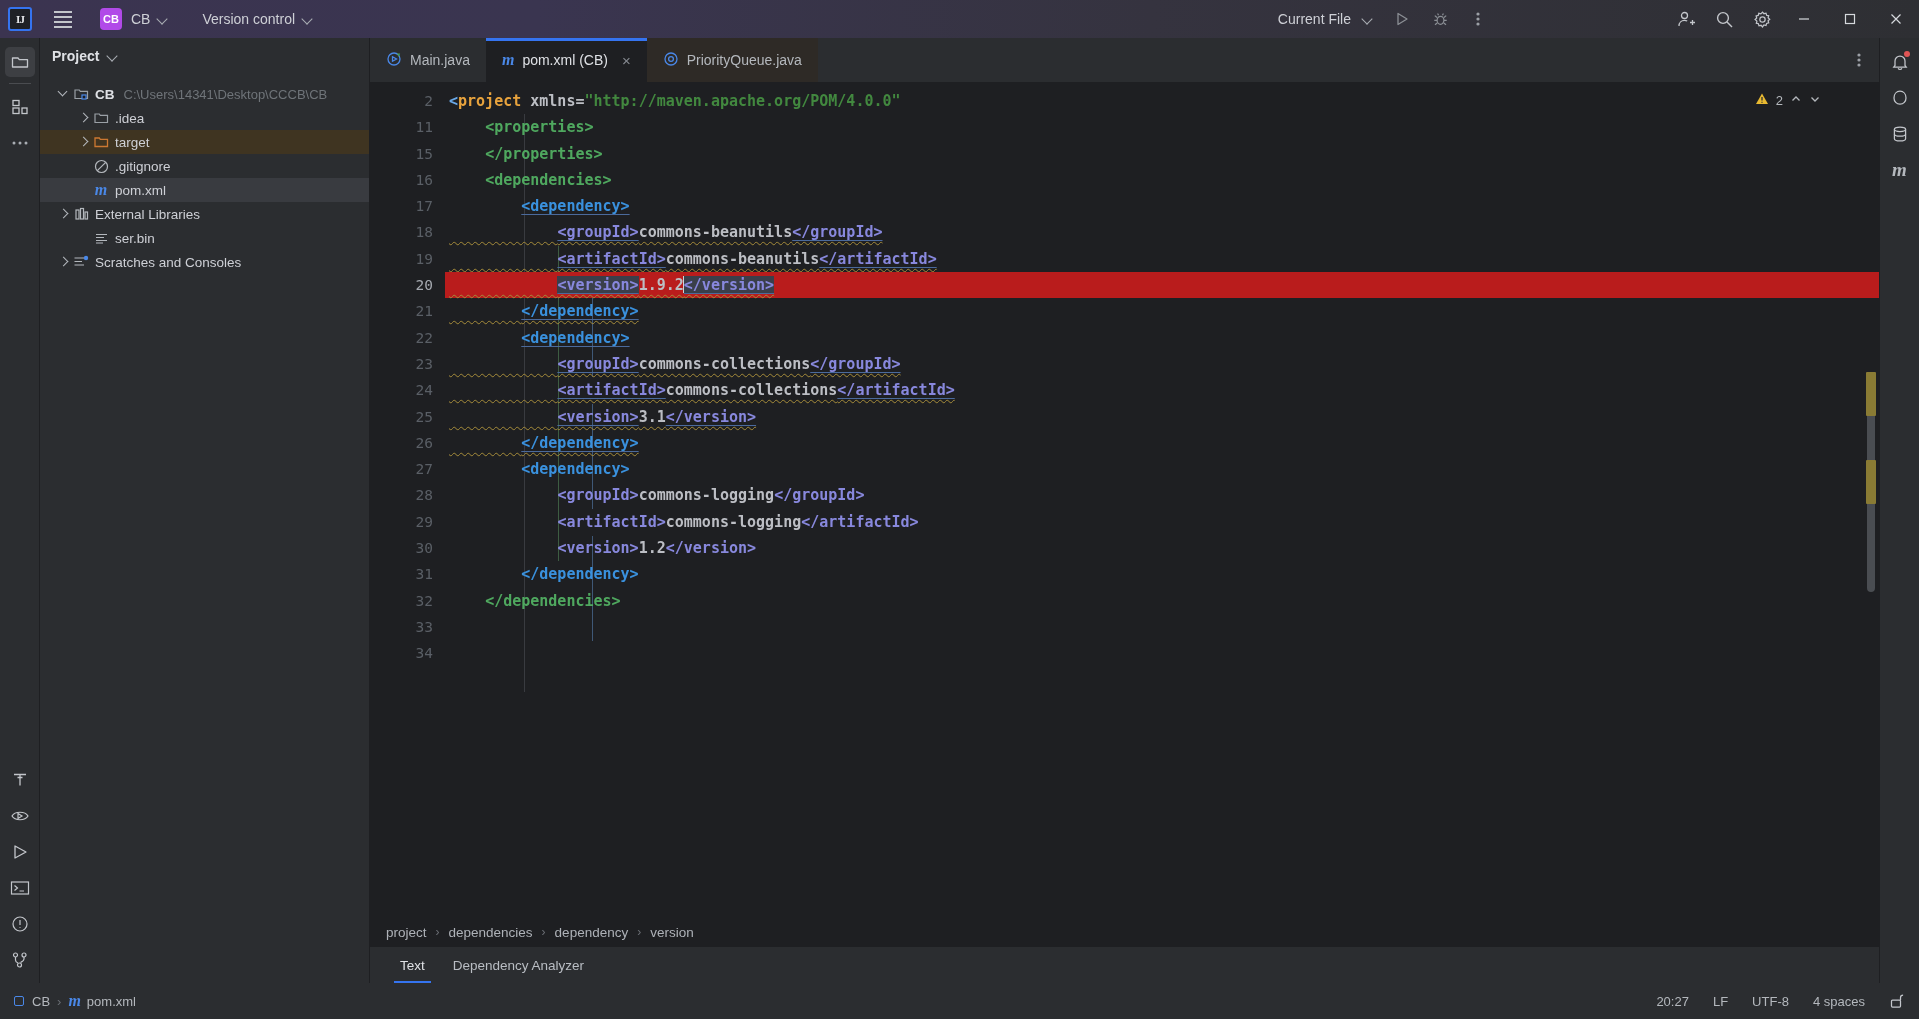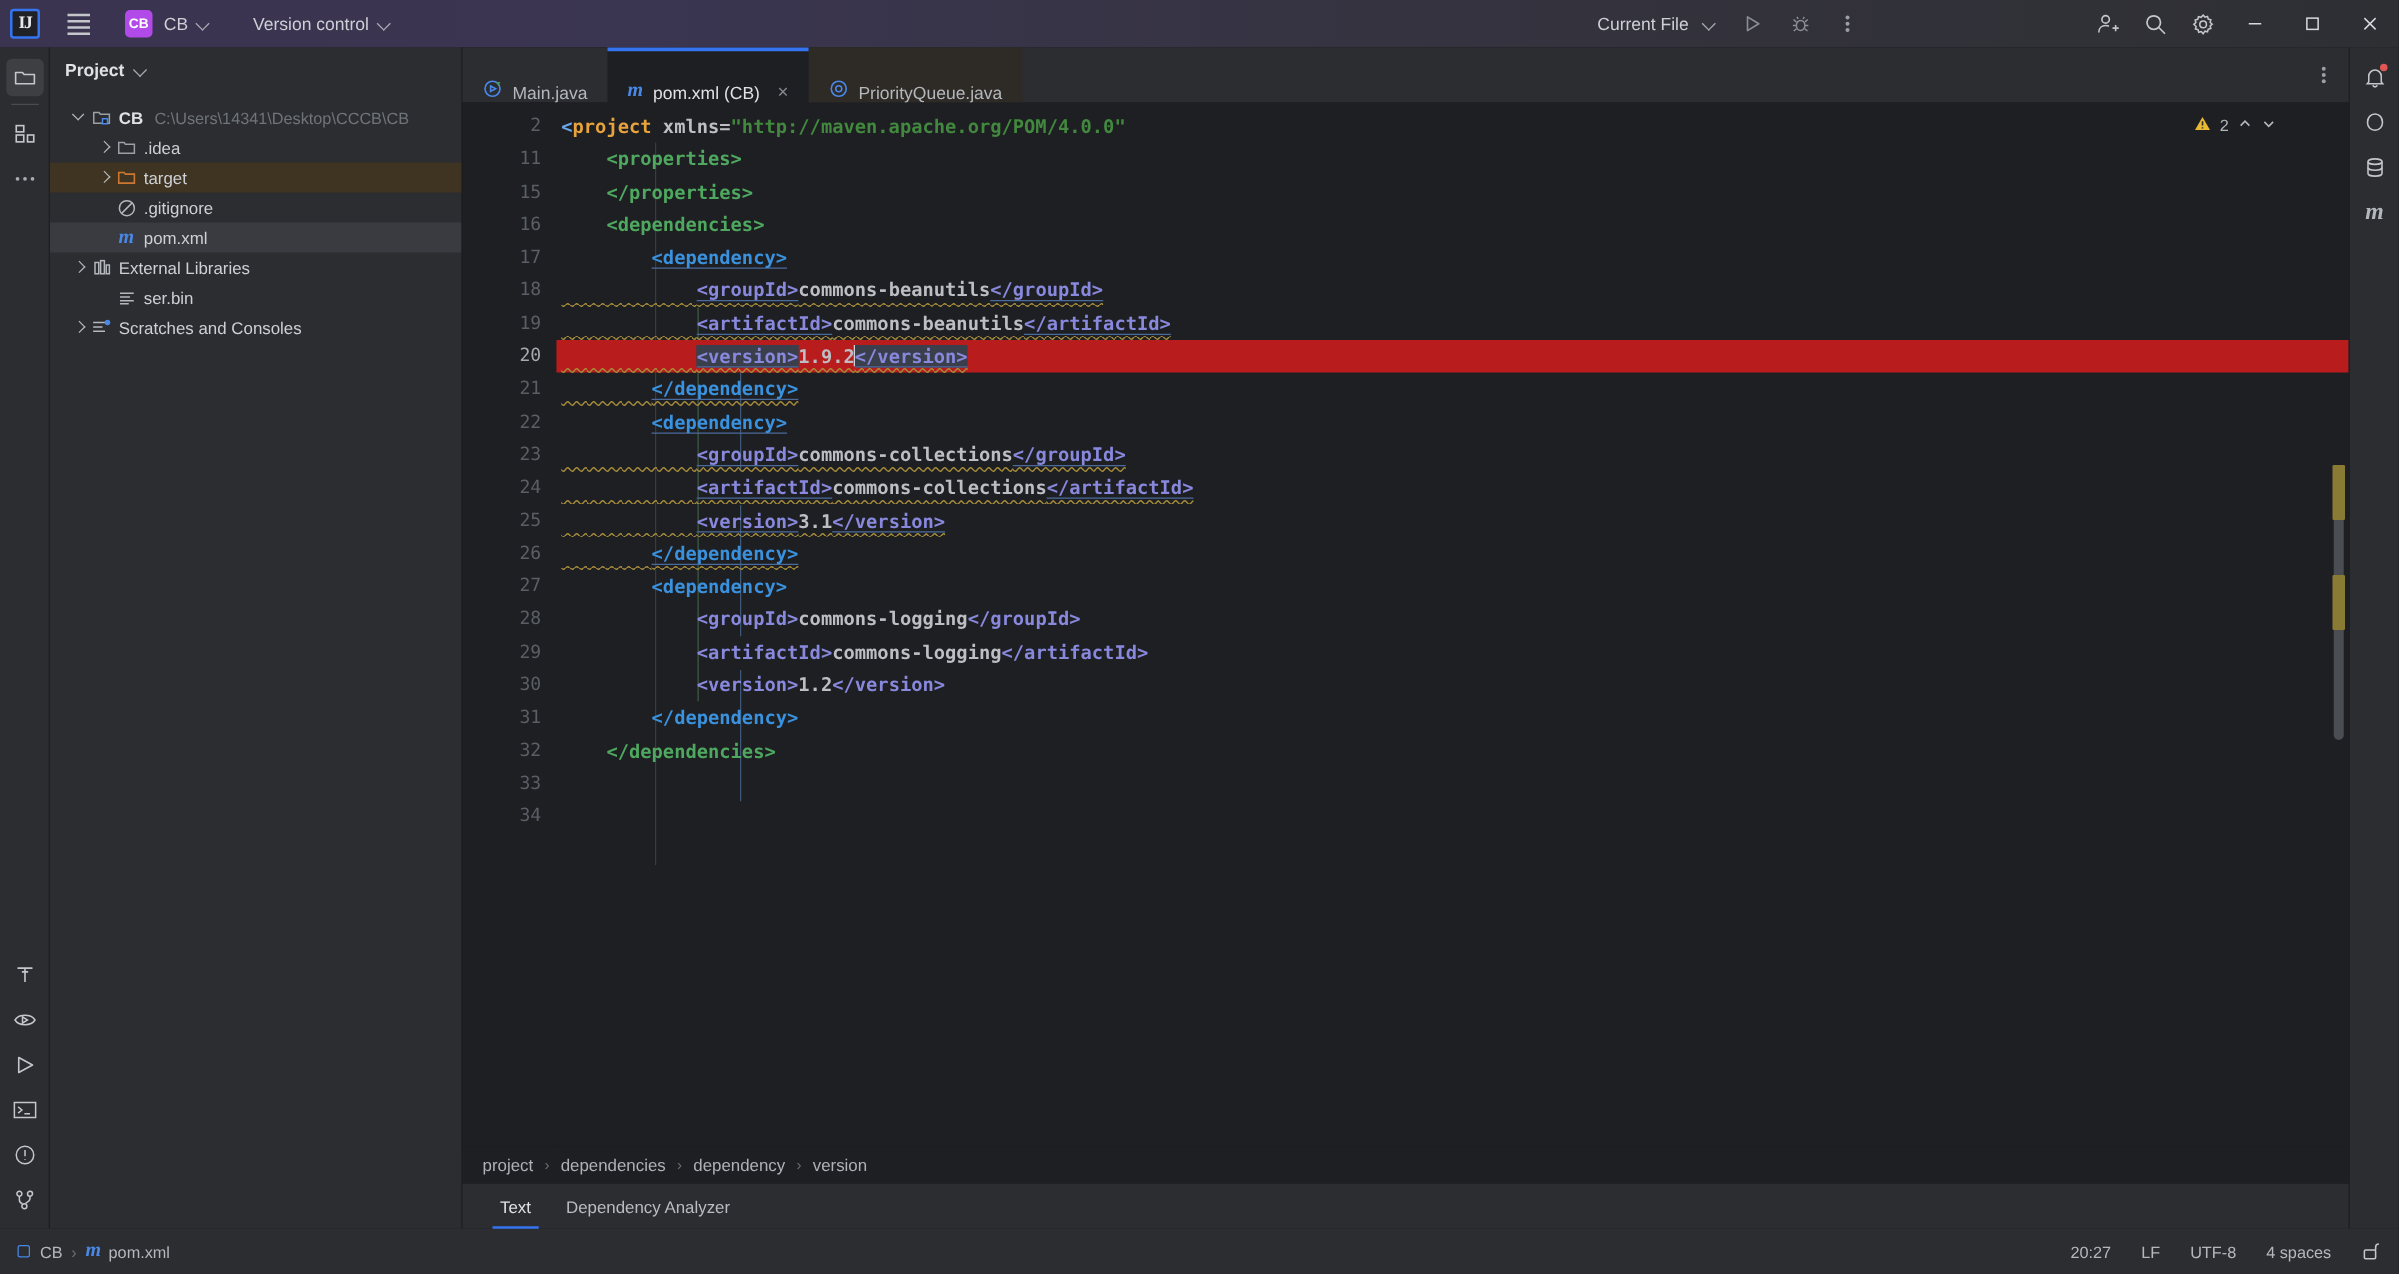--- a/index.html
+++ b/index.html
@@ -6,21 +6,21 @@
   html,body { width:1919px; height:1019px; overflow:hidden; background:#1e1f22;
     font-family:"Liberation Sans", sans-serif; color:#cdd0d4; }
   #app { position:relative; width:1919px; height:1019px; display:flex; flex-direction:column; }
 
   
   .titlebar { height:38px; flex:0 0 38px; display:flex; align-items:center;
     background:linear-gradient(90deg,#3b3450 0%,#3a3550 28%,#35333f 60%,#2e2f33 100%); }
   .tb-left { display:flex; align-items:center; gap:0; padding-left:8px; }
   .ij-logo { width:24px; height:24px; border:2px solid #3574f0; border-radius:3px;
     background:#1f2126; display:flex; align-items:center; justify-content:center;
-    font-size:14px; font-weight:bold; color:#e6e8eb; letter-spacing:-1px; font-family:"Liberation Serif",serif;}
+    font-size:11px; font-weight:bold; color:#e6e8eb; letter-spacing:-1px; font-family:"Liberation Serif",serif;}
   .burger { width:34px; height:34px; display:flex; flex-direction:column; justify-content:center;
     align-items:center; gap:3px; margin-left:14px; }
   .burger i { display:block; width:18px; height:2px; background:#c3c6cb; }
   .proj-chip { width:22px; height:22px; border-radius:4px; background:#b14ae8;
     display:flex;align-items:center;justify-content:center; color:#fff; font-size:11px;
     font-weight:bold; margin-left:20px;}
   .tb-text { font-size:14px; color:#ced0d6; margin-left:9px; }
   .chev { margin-left:8px; width:10px; height:10px; position:relative; }
   .chev::after { content:""; position:absolute; left:0; top:1px; width:7px; height:7px;
     border-right:1.6px solid #a9adb3; border-bottom:1.6px solid #a9adb3;
@@ -62,21 +62,21 @@
   .ic { width:18px; flex:0 0 18px; display:flex; align-items:center; justify-content:center; margin-right:5px;}
   .lbl { color:#ced0d6; }
   .lbl.bold { font-weight:bold; color:#dfe1e5; }
   .path { color:#6f7479; margin-left:9px; font-size:13px;text-align:right; }
   .m-ic { color:#4a88e8; font-style:italic; font-family:"Liberation Serif",serif; font-size:16px; font-weight:bold;}
 
   
   .editor { flex:1 1 auto; min-width:0; display:flex; flex-direction:column; background:#1e1f22;}
   .tabs { height:44px; flex:0 0 44px; display:flex; align-items:stretch; background:#2b2d30;
     position:relative; }
-  .tab { display:flex; align-items:flex-end; gap:8px; padding:0 16px; font-size:14px;
+  .tab { display:flex; align-items:center; gap:8px; padding:0 16px; font-size:14px;
     color:#b4b8bd; position:relative; }
   .tab.active { background:#1e1f22; color:#dfe1e5; }
   .tab.active::after { content:""; position:absolute; left:0; right:0; top:0; height:3px; background:#3574f0;}
   .tab.pq { background:#2e2a26; }
   .tab .x { margin-left:6px; color:#868a91; font-size:15px; }
   .tabs-more { margin-left:auto; width:40px; display:flex; align-items:center; justify-content:center;}
 
   
   .codewrap { flex:1 1 auto; position:relative; display:flex; min-height:0; overflow:hidden;
     background:#1e1f22; }

